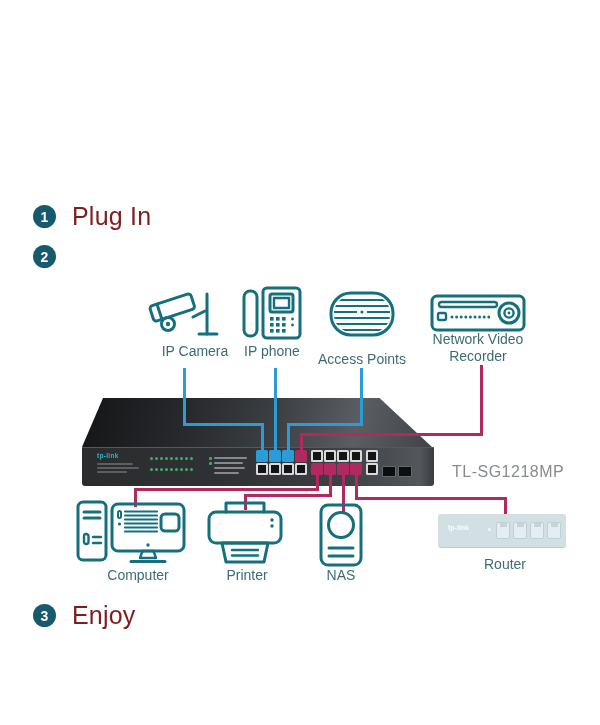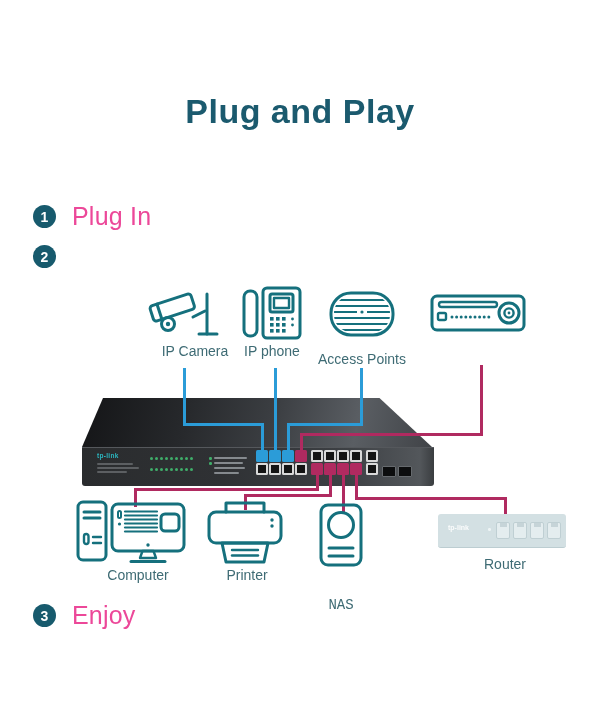--- a/index.html
+++ b/index.html
@@ -7,21 +7,21 @@
          font-family:"Liberation Sans",sans-serif;}
 
   
   .page-title{position:absolute;left:0;top:92px;width:600px;text-align:center;
               font-size:34px;font-weight:700;color:var(--c-title);letter-spacing:.5px;}
 
   
   .step{position:absolute;display:flex;align-items:center;gap:16px;}
   .step-circle{width:23px;height:23px;border-radius:50%;background:var(--c-circle);
                color:#fff;font-size:14px;font-weight:700;display:flex;align-items:center;justify-content:center;}
-  .step-label{font-size:25px;font-weight:500;color:#ec4899;letter-spacing:.2px;}
+  .step-label{font-size:25px;font-weight:500;color:#7f1d1d;letter-spacing:.2px;}
 
   
   .dev-icon{position:absolute;color:var(--c-teal);}
   .dev-label{position:absolute;font-size:14px;color:var(--c-label);text-align:center;line-height:1.18;}
 
   
   .cable{position:absolute;}
   .cb{background:var(--c-blue);}
   .cm{background:var(--c-magenta);}
 
@@ -55,21 +55,20 @@
   .router-dot{position:absolute;left:50px;top:14px;width:2.5px;height:2.5px;border-radius:50%;background:#eef4f5;}
   .router-port{position:absolute;top:8px;width:14px;height:17px;border-radius:2px;background:#e4edef;
     border:1px solid #bfcfd3;box-sizing:border-box;}
   .router-port::before{content:"";position:absolute;left:2.5px;top:0;width:7px;height:4px;background:#c6d4d8;}
 </style>
 </head>
 <body>
 
 <div class="stage">
 
-  <div class="page-title">Plug and Play</div>
 
   <div class="step" style="left:33px;top:202px;">
     <div class="step-circle">1</div>
     <div class="step-label">Plug In</div>
   </div>
   <div class="step" style="left:33px;top:245px;">
     <div class="step-circle">2</div>
   </div>
   <div class="step" style="left:33px;top:601px;">
     <div class="step-circle">3</div>
@@ -142,20 +141,21 @@
         <circle cx="40.4" cy="23" r="1.5"></circle>
         <circle cx="45" cy="23" r="1.5"></circle>
       <circle cx="49.6" cy="23" r="1.5"></circle>
         <circle cx="54.2" cy="23" r="1.5"></circle>
         <circle cx="58.8" cy="23" r="1.5"></circle>
     </g>
     <circle cx="79" cy="19" r="10"></circle>
     <circle cx="79" cy="19" r="4.6" stroke-width="2.4"></circle>
     <circle cx="79" cy="19" r="1.4" fill="currentColor" stroke="none"></circle>
   </svg>
+  <div class="dev-label" style="left:427px;top:331px;width:102px;">Network Video Recorder</div>
 
   <div id="switch-top"></div>
   <div id="switch-front"></div>
   <div class="brand-logo">tp-link</div>
   <div class="panel-bar" style="left:97px;top:463px;width:36px;"></div>
   <div class="panel-bar" style="left:97px;top:467px;width:42px;"></div>
   <div class="panel-bar" style="left:97px;top:471px;width:30px;"></div>
   <div id="led-grid">
       <i style="background: rgb(63, 174, 106);"></i>
       <i style="background: rgb(63, 174, 106);"></i>
@@ -215,20 +215,21 @@
         <div class="prow">
           <div class="port empty"></div>
         </div>
         <div class="prow">
           <div class="port empty"></div>
         </div>
       </div>
     </div>
   <div class="sfp" style="left:382px;top:466px;"></div>
   <div class="sfp" style="left:398px;top:466px;"></div>
+  <div class="model-label">TL-SG1218MP</div>
 
   <div class="cable cb" style="left:183px;top:368px;width:3px;height:58px;"></div>
   <div class="cable cb" style="left:183px;top:423px;width:81px;height:3px;"></div>
   <div class="cable cb" style="left:261px;top:423px;width:3px;height:29px;"></div>
   <div class="cable cb" style="left:274px;top:368px;width:3px;height:84px;"></div>
   <div class="cable cb" style="left:360px;top:368px;width:3px;height:58px;"></div>
   <div class="cable cb" style="left:287px;top:423px;width:76px;height:3px;"></div>
   <div class="cable cb" style="left:287px;top:423px;width:3px;height:29px;"></div>
   <div class="cable cm" style="left:480px;top:365px;width:3px;height:71px;"></div>
   <div class="cable cm" style="left:300px;top:433px;width:183px;height:3px;"></div>
@@ -280,21 +281,21 @@
     <path d="M26 55.5 H52" stroke-width="2.4"></path>
   </svg>
   <div class="dev-label" style="left:197px;top:567px;width:100px;">Printer</div>
 
   <svg class="dev-icon" style="left:318px;top:503px;" width="46" height="64" viewBox="0 0 46 64" fill="none" stroke="currentColor" stroke-width="3" stroke-linecap="round" stroke-linejoin="round">
     <rect x="3" y="2" width="40" height="60" rx="7"></rect>
     <circle cx="23" cy="22" r="12.5"></circle>
     <path d="M11 45 H35"></path>
       <path d="M11 53 H35"></path>
   </svg>
-  <div class="dev-label" style="left:291px;top:597px;width:100px;font-family:Liberation Mono, monospace;">NAS</div>
+  <div class="dev-label" style="left:291px;top:567px;width:100px;">NAS</div>
 
   <div class="router-body">
     <div class="router-logo">tp-link</div>
     <div class="router-dot"></div>
     <div class="router-port" style="left:58px;"></div>
     <div class="router-port" style="left:75px;"></div>
     <div class="router-port" style="left:92px;"></div>
     <div class="router-port" style="left:109px;"></div>
   </div>
   <div class="dev-label" style="left:455px;top:556px;width:100px;">Router</div>

